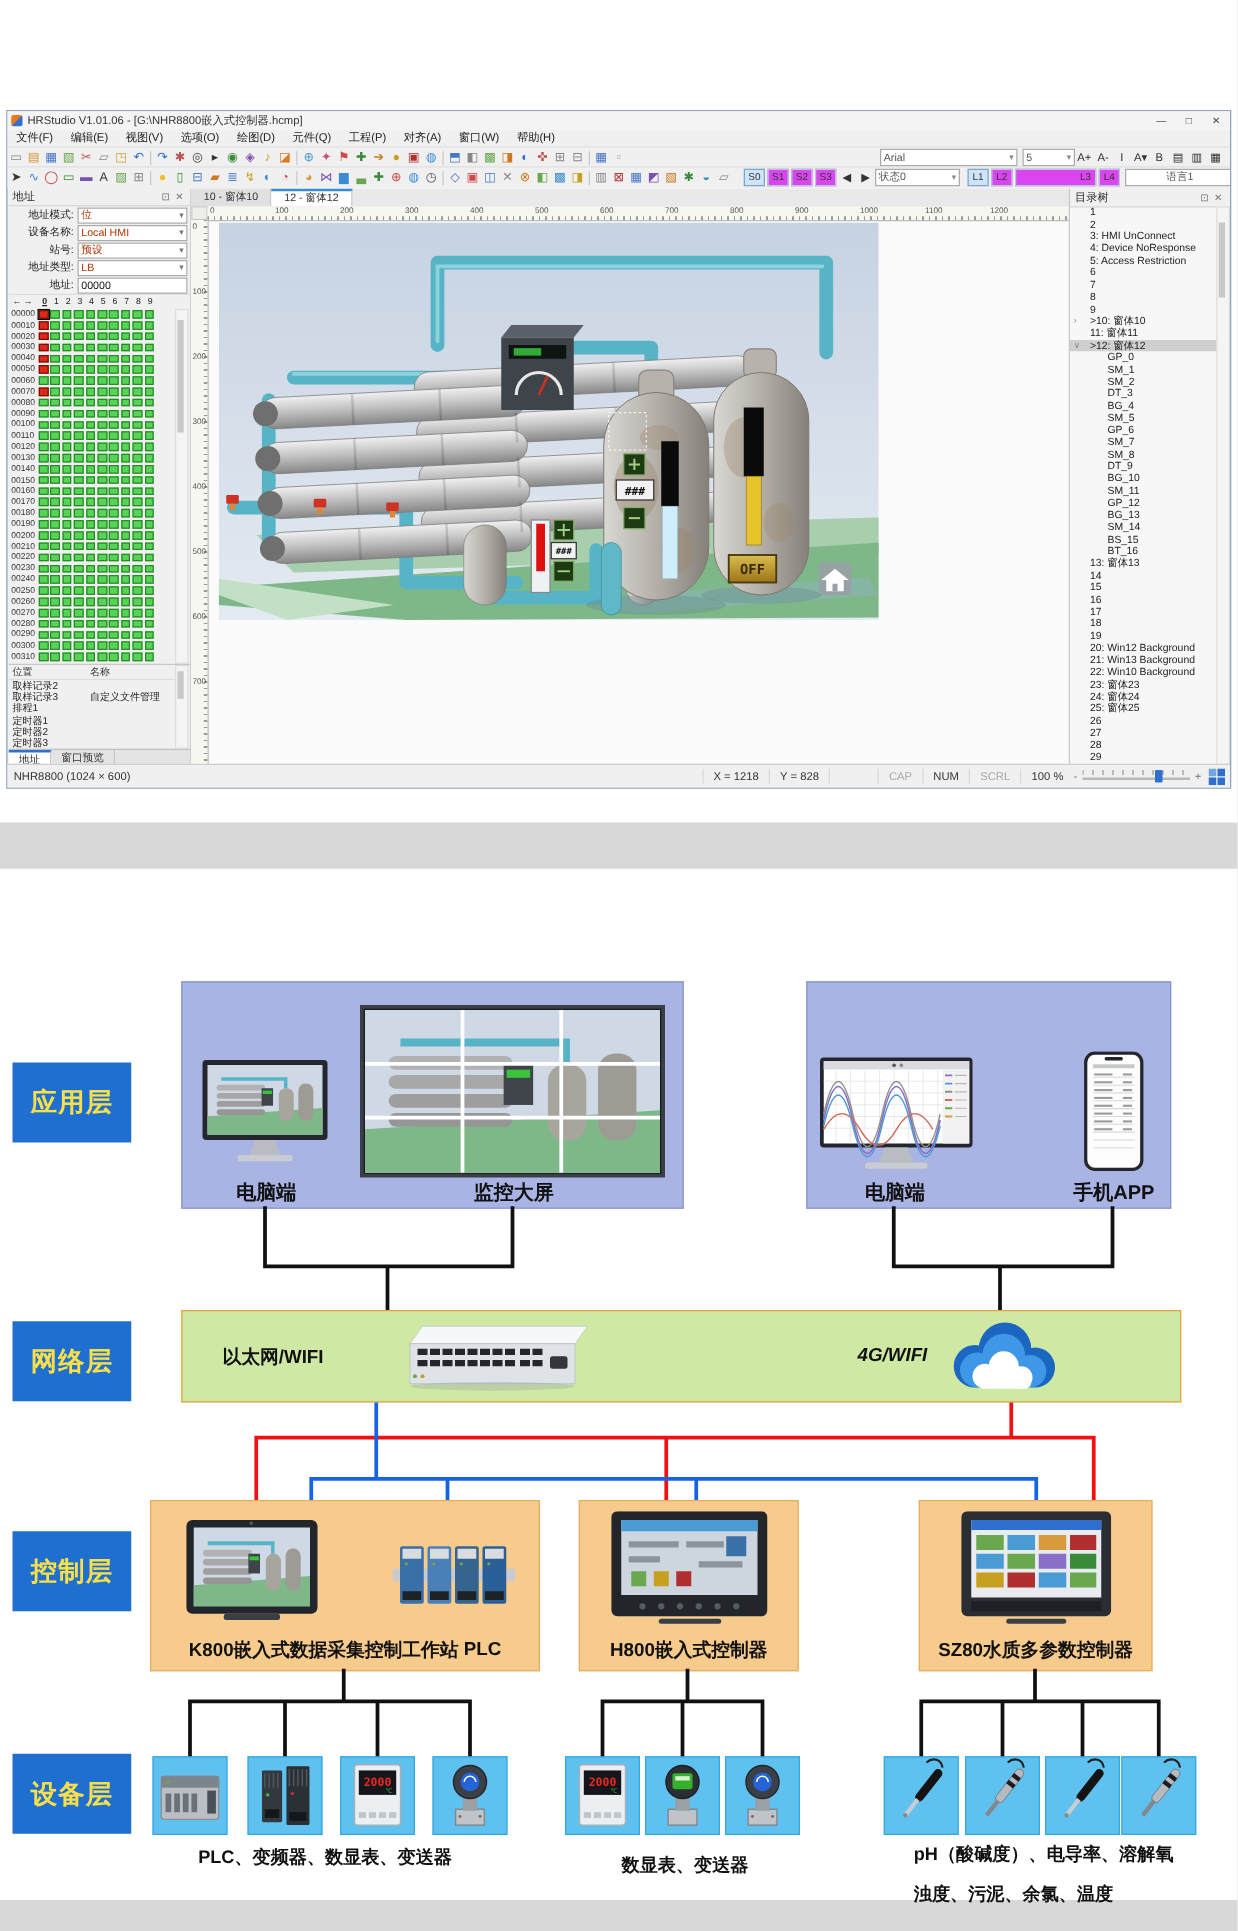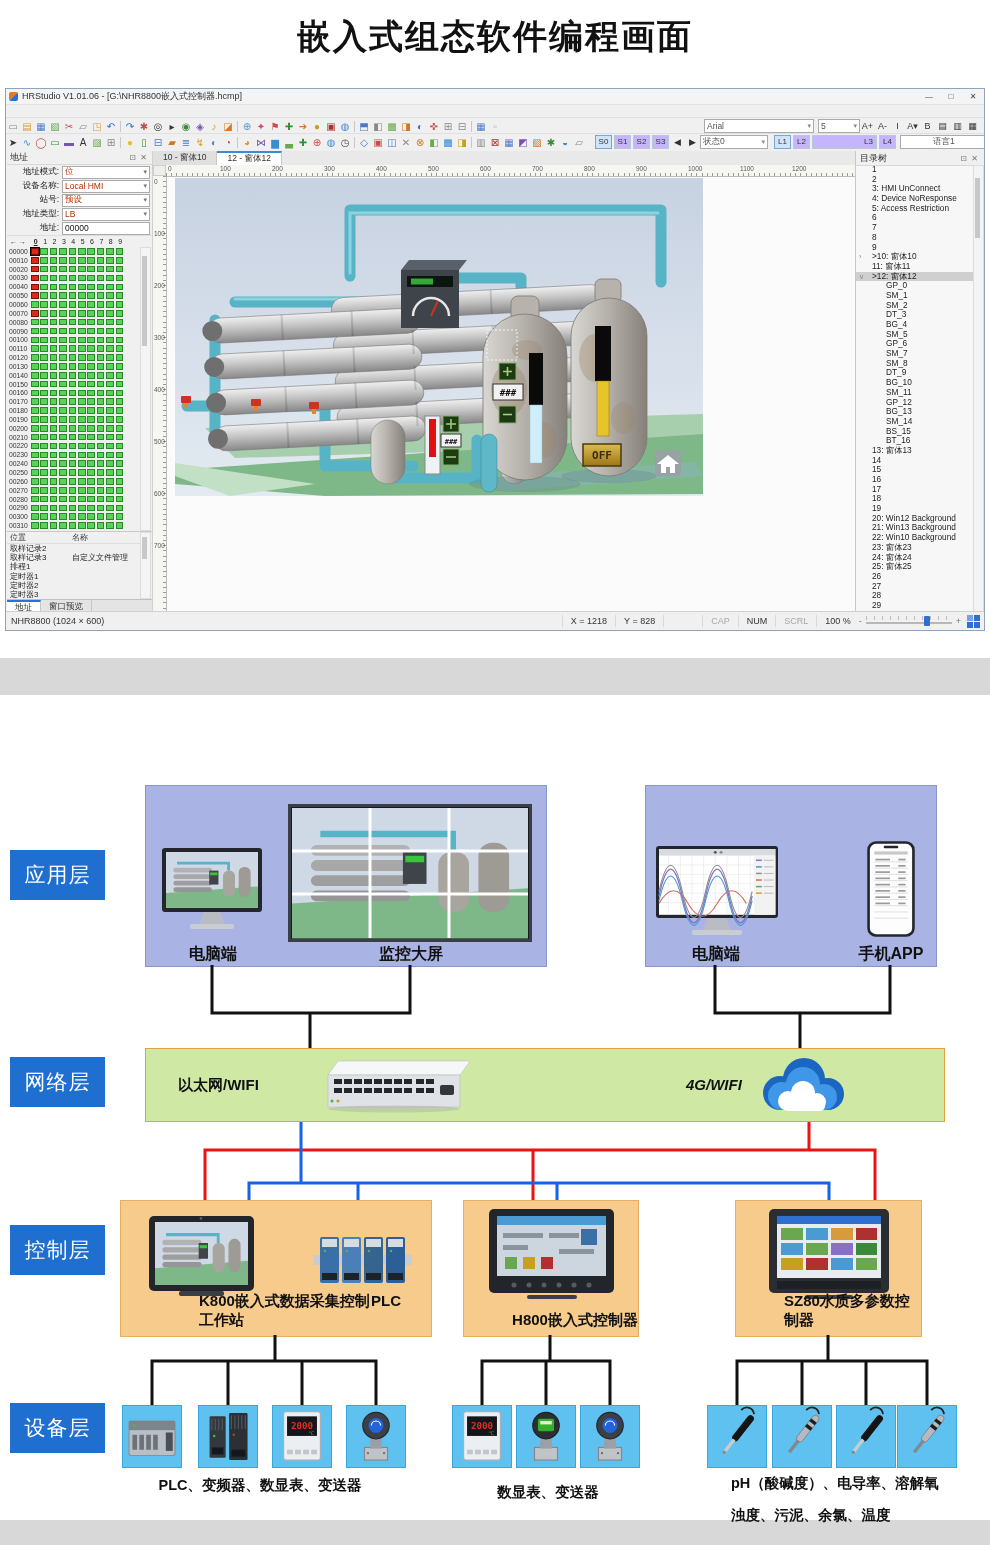--- a/index.html
+++ b/index.html
@@ -24,21 +24,21 @@
   .tbar{position:absolute;left:0;width:100%;height:16px;display:flex;align-items:center;
         background:#f0f0f0;border-top:1px solid #e0e0e0;overflow:hidden;}
   .tb1{top:28px;} .tb2{top:44px;}
   .ticon{width:14px;height:13px;line-height:13px;text-align:center;font-size:10px;flex:0 0 auto;}
   .tsep{width:1px;height:11px;background:#c8c8c8;margin:0 2px;flex:0 0 auto;}
   .combo{height:12px;background:#fff;border:1px solid #ababab;display:flex;align-items:center;
          font-size:8.5px;color:#555;padding:0 2px;flex:0 0 auto;}
   .combo .arr{margin-left:auto;color:#888;font-size:7px;}
   .fbtn{flex:0 0 auto;width:15px;text-align:center;font-size:9px;color:#333;}
   .sbtn{flex:0 0 auto;width:15px;height:12px;line-height:12px;text-align:center;font-size:8px;
-        border:1px solid #b8c8d8;background:#c4b5fd;margin:0 1px;color:#333;}
+        border:1px solid #b8c8d8;background:#d946ef;margin:0 1px;color:#333;}
   .s-active{background:#cfe4f7;border-color:#7aa7d0;}
   
   .ap{position:absolute;left:1px;top:62px;width:145px;bottom:18px;background:#f0f0f0;border-right:1px solid #c8c8c8;}
   .ap-header{height:13px;display:flex;align-items:center;padding:0 3px;border-bottom:1px solid #d8d8d8;color:#333;}
   .ap-header .hic{margin-left:auto;color:#777;font-size:8px;width:11px;text-align:center;}
   .ap-header .hic+.hic{margin-left:0;}
   .frow{display:flex;align-items:center;height:14px;padding:0 2px;}
   .flab{width:50px;text-align:right;padding-right:3px;color:#222;font-size:8.5px;}
   .fval{flex:1;height:11px;border:1px solid #ababab;background:#fff;display:flex;align-items:center;
         padding:0 2px;color:#b03000;font-size:8.5px;}
@@ -98,27 +98,27 @@
     background-image:repeating-linear-gradient(90deg,#bbb 0 1px,transparent 1px 8px);background-size:100% 4px;background-position:0 0;background-repeat:no-repeat;}
   .slider .track{position:absolute;left:0;right:0;top:6px;height:2px;background:#b8b8b8;}
   .slider .thumb{position:absolute;left:58px;top:0;width:6px;height:10px;background:#2f6fd0;border-radius:1px;}
   .wicon{width:13px;height:13px;display:grid;grid-template-columns:6px 6px;grid-template-rows:6px 6px;gap:1px;margin-left:6px;}
   .wicon span{background:#2f6fd0;}
   .wicon span:first-child{background:#6fa8e0;}
   
   :root{--layerblue:#1e6fd0;--purple:#a9b4e4;--green:#cfe9a5;--orange:#f6cb8c;--cardblue:#5ec1f0;}
   .bot-card{position:absolute;left:0;top:695px;width:990px;height:825px;background:#ffffff;}
   .diag-title{position:absolute;left:0;top:14px;width:990px;text-align:center;font-size:33px;font-weight:bold;letter-spacing:1px;}
-  .layer-label{position:absolute;left:10px;width:95px;height:50px;background:var(--layerblue);color:#ffffff;
-    display:flex;align-items:center;justify-content:center;font-size:21px;font-weight:normal;letter-spacing:1px;}
+  .layer-label{position:absolute;left:10px;width:95px;height:64px;background:var(--layerblue);color:#fde047;
+    display:flex;align-items:center;justify-content:center;font-size:21px;font-weight:bold;letter-spacing:1px;}
   .panel{position:absolute;background:var(--purple);border:1px solid #8894cc;}
   .band{position:absolute;background:var(--green);border:1px solid #e2a23c;}
   .obox{position:absolute;background:var(--orange);border:1px solid #e5ae62;}
   .obox .olab{position:absolute;left:0;right:0;bottom:6px;display:flex;justify-content:center;
-    font-size:15px;font-weight:600;color:#111;margin-left:48px;}
+    font-size:15px;font-weight:600;color:#111;}
   .obox .olab.two{justify-content:space-between;padding:0 30px;}
   .ilabel{position:absolute;text-align:center;font-size:16px;font-weight:600;color:#111;}
   .netlabel{position:absolute;font-size:15px;font-weight:600;color:#111;}
   .card{position:absolute;width:60px;height:63px;background:var(--cardblue);border:1px solid #35a8e0;box-sizing:border-box;}
   .caption{position:absolute;font-size:14.5px;font-weight:600;color:#111;}
   svg text{font-family:"DejaVu Sans Mono","Liberation Mono",monospace;}
 </style>
 </head>
 <body>
 
@@ -182,32 +182,43 @@
           <line x1="108" y1="26" x2="118" y2="26"></line>
         <line x1="108" y1="33" x2="118" y2="33"></line>
           <line x1="108" y1="40" x2="118" y2="40"></line>
           <line x1="108" y1="47" x2="118" y2="47"></line>
       </g>
     </g>
   </defs>
 </svg>
 
 <div class="top-card">
-  <div class="top-title">嵌入式组态软件编程画面</div>
 
   <div class="win">
     <div class="titlebar">
       <span class="app-ico"></span>
       <span class="title-text">HRStudio V1.01.06 - [G:\NHR8800嵌入式控制器.hcmp]</span>
       <span class="win-ctl">
         <span>—</span>
         <span>□</span>
         <span>✕</span>
       </span>
     </div>
+    <div class="menubar" id="menubar">
+        <span class="menu-item">文件(F)</span>
+        <span class="menu-item">编辑(E)</span>
+        <span class="menu-item">视图(V)</span>
+        <span class="menu-item">选项(O)</span>
+        <span class="menu-item">绘图(D)</span>
+        <span class="menu-item">元件(Q)</span>
+        <span class="menu-item">工程(P)</span>
+        <span class="menu-item">对齐(A)</span>
+        <span class="menu-item">窗口(W)</span>
+        <span class="menu-item">帮助(H)</span>
+      </div>
     <div class="tbar tb1" id="toolbar1">
         <span class="ticon" style="color: rgb(138, 138, 138);">▭</span>
         <span class="ticon" style="color: rgb(215, 155, 60);">▤</span>
         <span class="ticon" style="color: rgb(74, 120, 200);">▦</span>
         <span class="ticon" style="color: rgb(106, 168, 79);">▧</span>
         <span class="ticon" style="color: rgb(192, 80, 80);">✂</span>
         <span class="ticon" style="color: rgb(136, 136, 136);">▱</span>
         <span class="ticon" style="color: rgb(215, 155, 60);">◳</span>
         <span class="ticon" style="color: rgb(47, 111, 208);">↶</span>
         <span class="tsep"></span>

